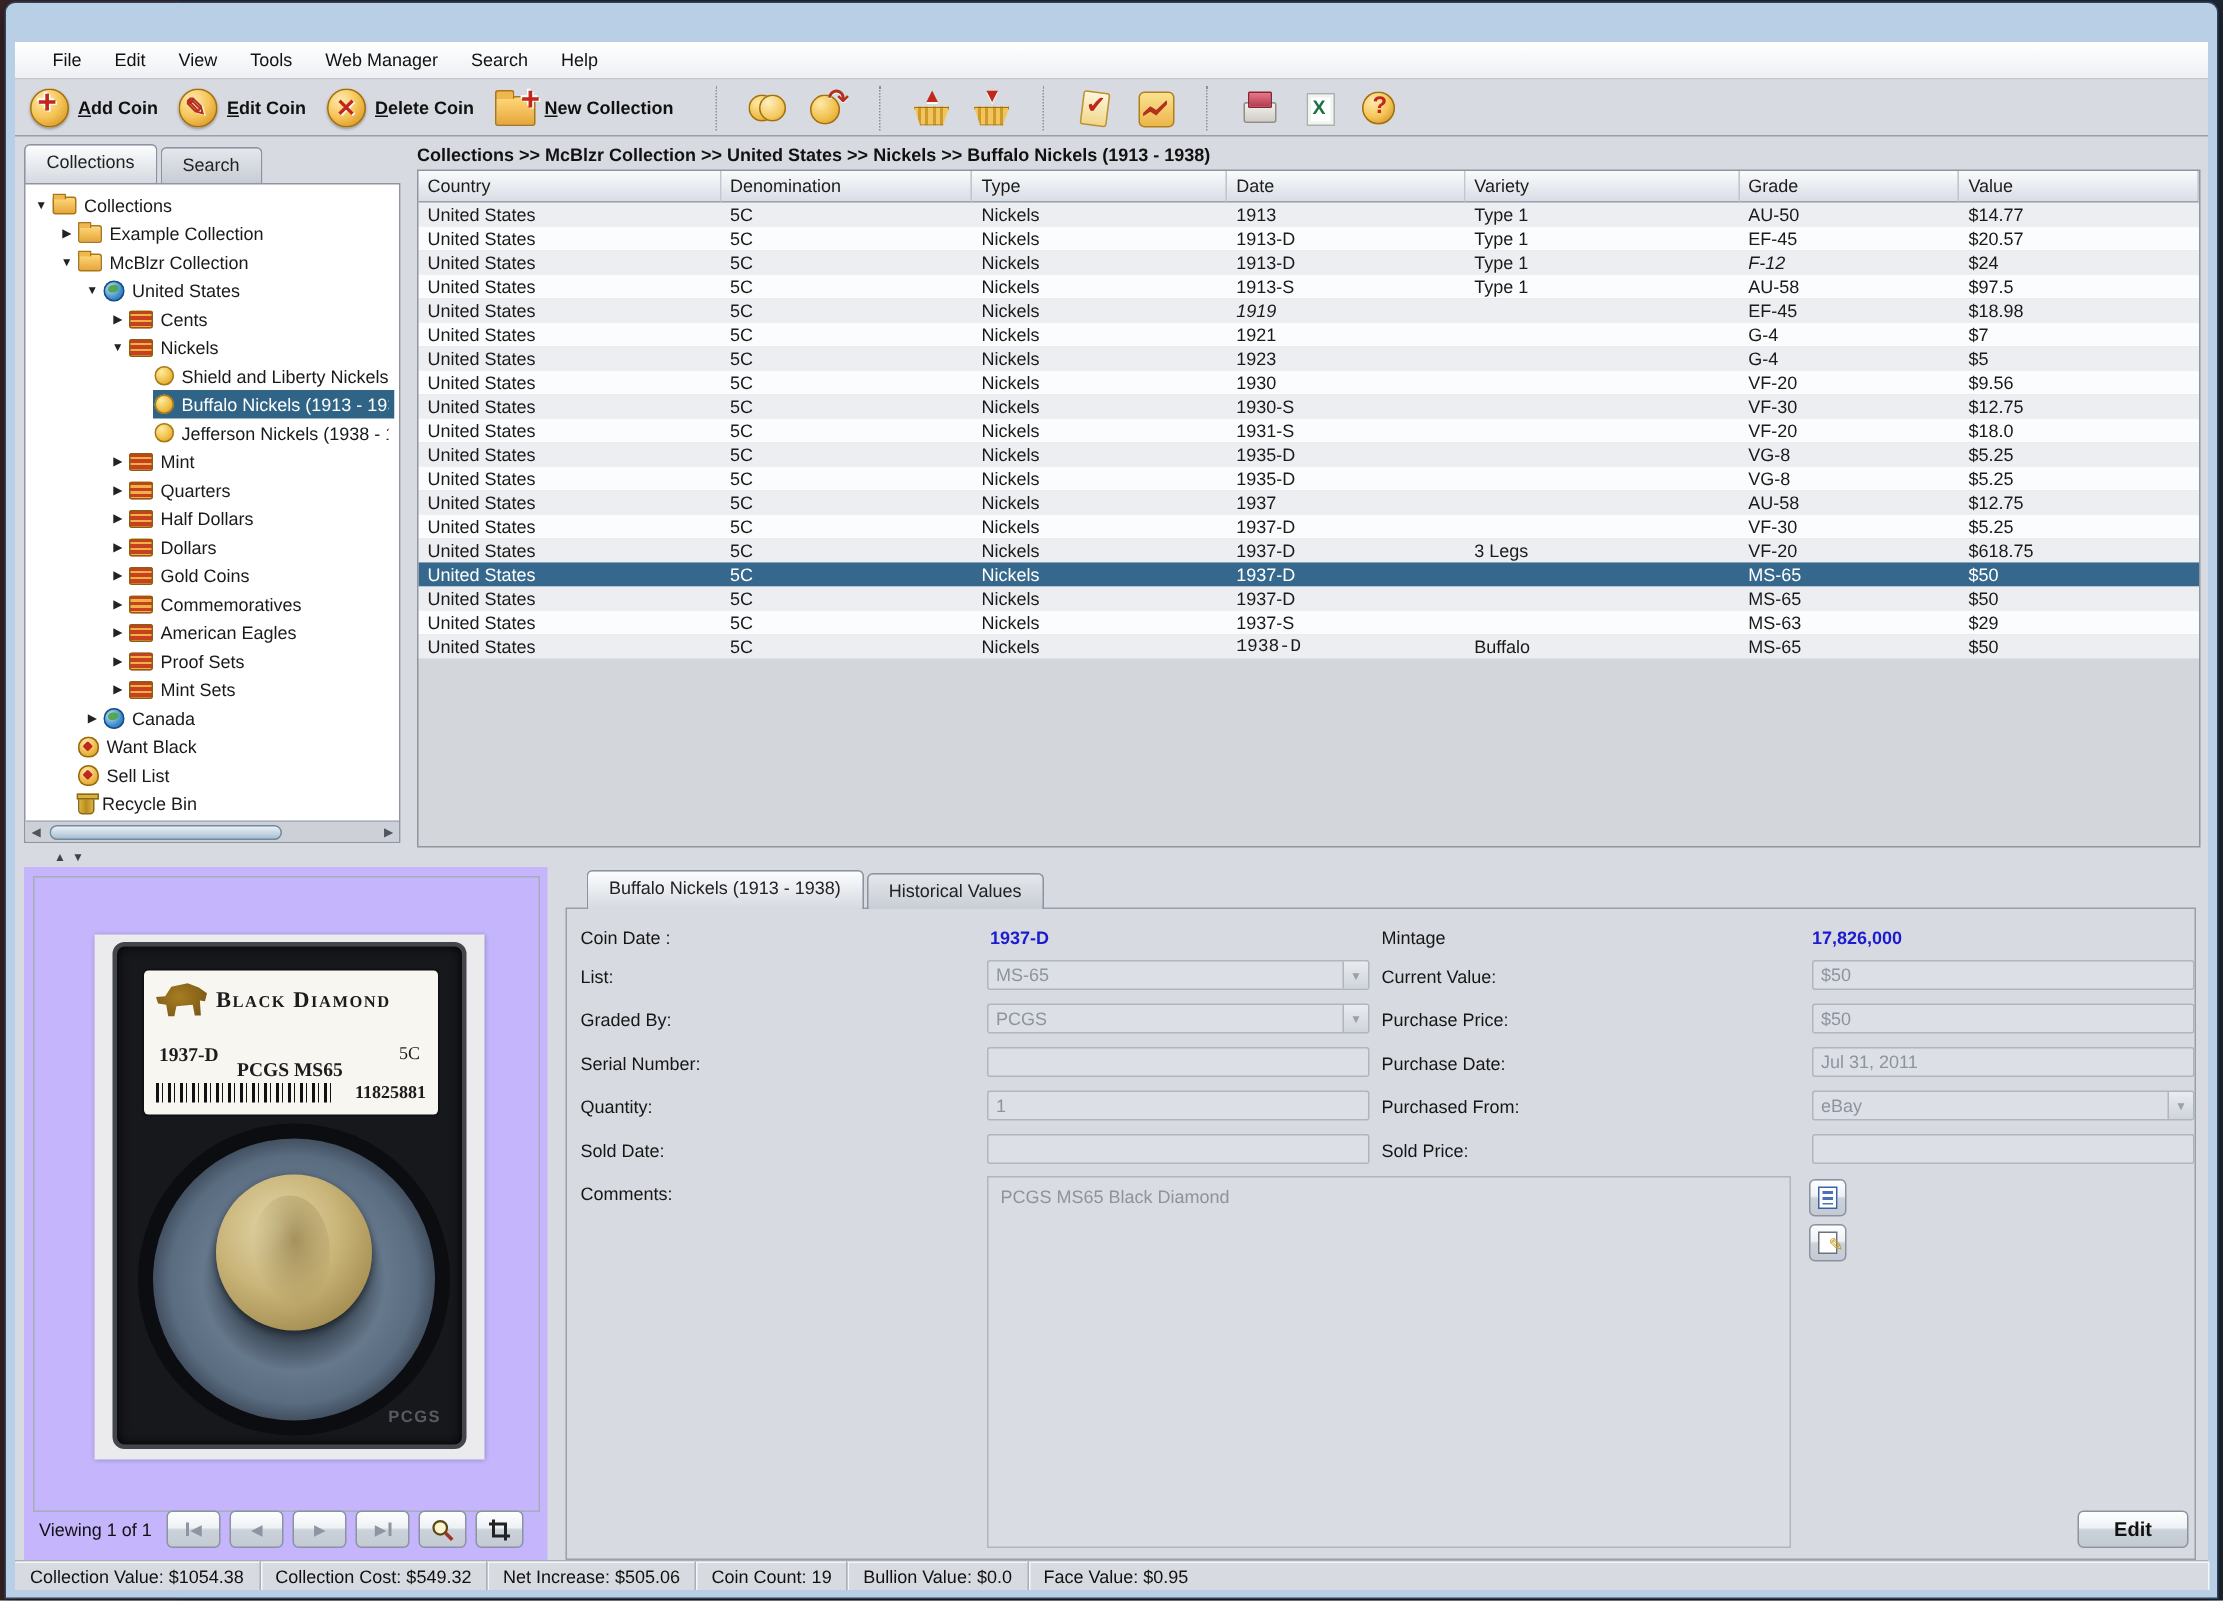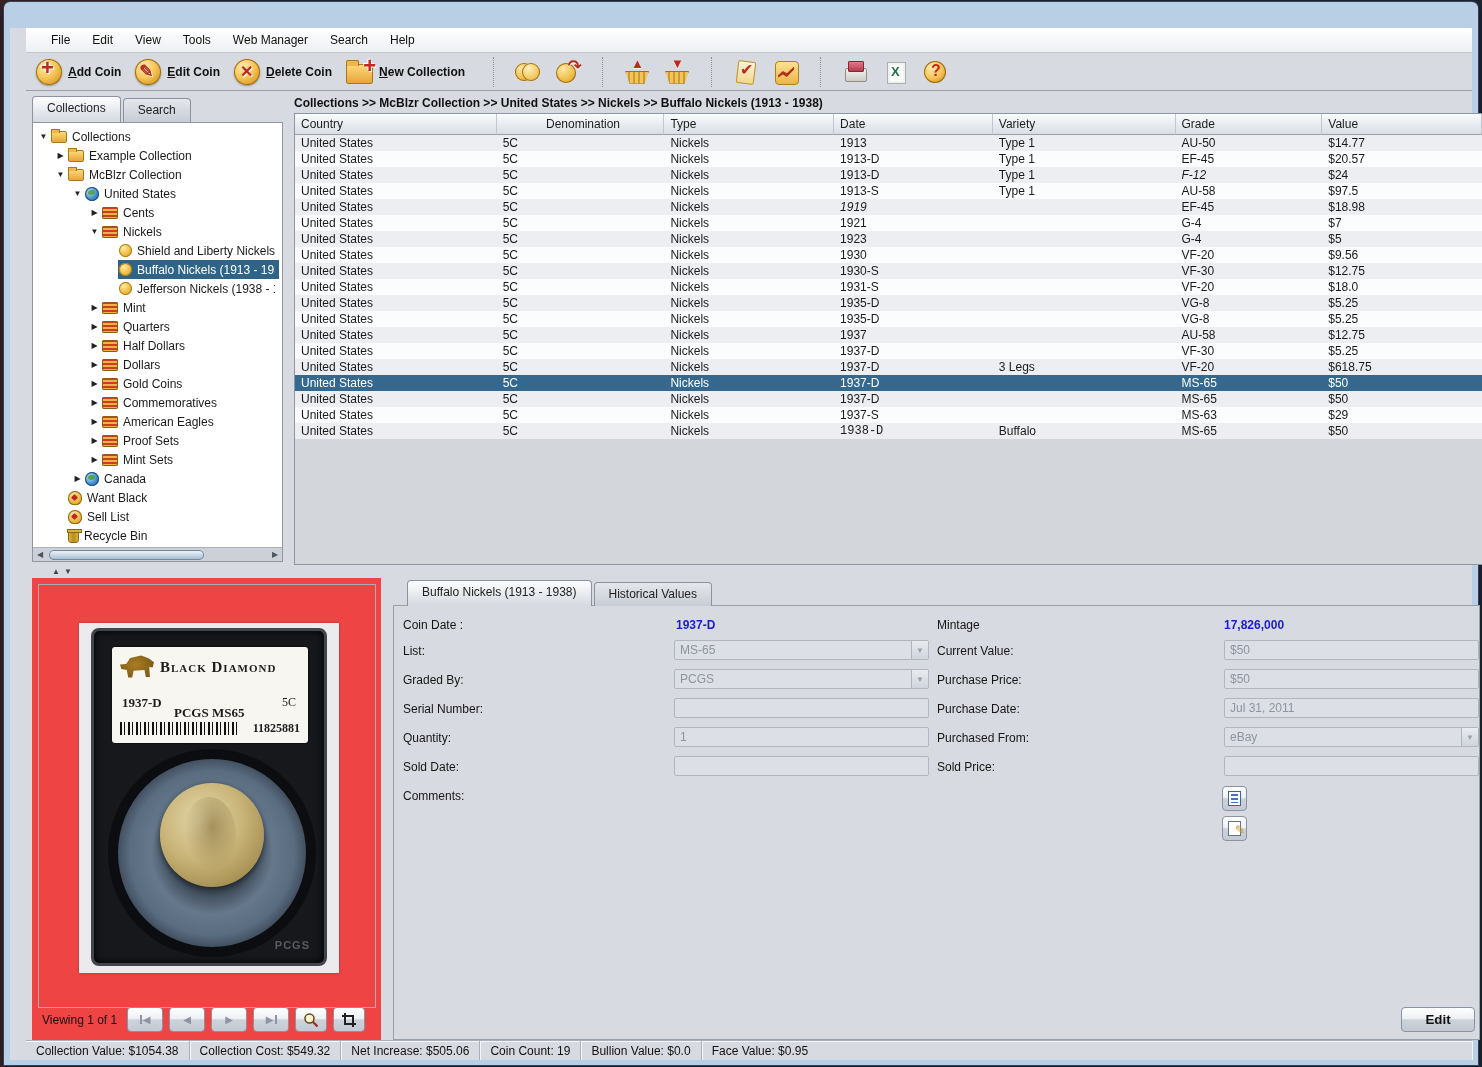--- a/index.html
+++ b/index.html
@@ -27,21 +27,21 @@
   .winbtns { position:absolute; right:16px; top:0; display:flex; }
   .winbtn { width:29px; height:19px; border:1px solid rgba(255,255,255,.55); border-top:none;
     background:linear-gradient(180deg, rgba(255,255,255,.42), rgba(255,255,255,.12) 45%, rgba(120,150,190,.25));
     color:#fff; font-size:11px; display:flex; align-items:center; justify-content:center;
     text-shadow:0 1px 2px rgba(0,0,0,.8); cursor:default; }
   .winbtn.first { border-radius:0 0 0 4px; }
   .winbtn.close { width:42px; border-radius:0 0 4px 0; }
 
   .client { position:absolute; left:6px; right:6px; top:26px; bottom:5px;
     background:#d7dae0; display:flex; flex-direction:column;
-    box-shadow:inset 0 0 0 1px #7f8globalba;padding-left:16px; }
+    box-shadow:inset 0 0 0 1px #7f8globalba; }
 
   
   .menubar { height:25px; background:linear-gradient(180deg,#ffffff,#eef0f4);
     border-bottom:1px solid #c3c8d0; display:flex; align-items:center; padding-left:14px; }
   .menu-item { padding:4px 11px; color:#111; }
 
   
   .toolbar { height:38px; background:#d7dae0; border-bottom:1px solid #98a0ac;
     display:flex; align-items:center; padding-left:10px; }
   .tb-btn { display:flex; align-items:center; gap:6px; background:none; border:none;
@@ -164,21 +164,21 @@
   .gh-cell { background:linear-gradient(180deg,#fafbfc,#e7ebf0 55%,#d9dee5);
     border-right:1px solid #c2c7cf; border-bottom:1px solid #9aa1ac;
     padding:3px 0 0 6px; color:#1c1c1c; overflow:hidden; white-space:nowrap; }
   .grid-row { display:flex; height:16px; }
   .grid-row.odd { background:#eceef1; }
   .grid-row.even { background:#fbfcfd; }
   .grid-row.sel { background:#35688c; color:#fff; }
   .g-cell { padding:1px 0 0 6px; overflow:hidden; white-space:nowrap; }
 
   
-  .img-panel { position:absolute; left:6px; top:487px; width:349px; bottom:0; background:#ef4444; }
+  .img-panel { position:absolute; left:6px; top:487px; width:349px; bottom:0; background:#c4b5fd; }
   .img-frame { position:absolute; left:6px; top:6px; right:5px; height:424px; border:1px solid #a7adb6; }
   .photo { position:absolute; left:40px; top:38px; width:260px; height:350px; background:#ebebed;
     box-shadow:0 0 3px rgba(0,0,0,.25); }
   .slab { position:absolute; left:12px; top:5px; width:236px; height:338px; border-radius:8px;
     background:#17181c; border:3px solid #43454c; box-shadow:inset 0 0 8px #000; }
   .slab-label { position:absolute; left:18px; top:16px; width:196px; height:96px; background:#f7f6f1;
     border-radius:3px; box-shadow:0 0 2px #000; font-family:"Liberation Serif",serif; color:#1c1c1c; }
   .buffalo { position:absolute; left:8px; top:8px; width:34px; height:24px;
     background:radial-gradient(ellipse at 45% 40%, #a87d22, #6e4f12);
     clip-path:polygon(18% 38%,30% 12%,62% 2%,84% 14%,100% 30%,96% 52%,86% 50%,88% 92%,76% 92%,72% 62%,40% 66%,36% 94%,24% 94%,20% 62%,4% 58%,0 40%); }
@@ -482,21 +482,21 @@
             </span>
           <span class="hs-arrow">▶</span>
         </div>
       </div>
 
       <div class="breadcrumb">Collections &gt;&gt; McBlzr Collection &gt;&gt; United States &gt;&gt; Nickels &gt;&gt; Buffalo Nickels (1913 - 1938)</div>
 
       <div class="grid">
         <div class="grid-header">
             <div class="gh-cell" style="width: 202px;">Country</div>
-            <div class="gh-cell" style="width: 168px; text-align: center;">Denomination</div>
+            <div class="gh-cell" style="width: 168px;">Denomination</div>
             <div class="gh-cell" style="width: 170px;">Type</div>
             <div class="gh-cell" style="width: 159px;">Date</div>
             <div class="gh-cell" style="width: 183px;">Variety</div>
             <div class="gh-cell" style="width: 147px;">Grade</div>
             <div class="gh-cell" style="width: 160px;">Value</div>
           </div>
         <div class="grid-body">
             <div class="grid-row odd">
               <div class="g-cell" style="width: 202px;">United States</div>
               <div class="g-cell" style="width: 168px;">5C</div>
@@ -753,20 +753,23 @@
           <div class="field" style="left:280px;top:121px;width:255px">
             <span>1</span>
           </div>
 
           <span class="fld-label" style="left:9px;top:154px">Sold Date:</span>
           <div class="field" style="left:280px;top:150px;width:255px">
             <span></span>
           </div>
 
           <span class="fld-label" style="left:9px;top:183px">Comments:</span>
+          <div class="comments-box" style="left:280px;top:178px;width:536px;height:248px">
+            <span>PCGS MS65 Black Diamond</span>
+          </div>
 
           <button class="nimbus-btn mini-btn" style="left:828px;top:180px">
             <span class="mini-glyph-report"></span>
           </button>
           <button class="nimbus-btn mini-btn" style="left:828px;top:210px">
             <span class="mini-glyph-edit"></span>
           </button>
 
           <span class="fld-label" style="left:543px;top:12px">Mintage</span>
           <span class="fld-value-blue" style="left:830px;top:12px">17,826,000</span>

